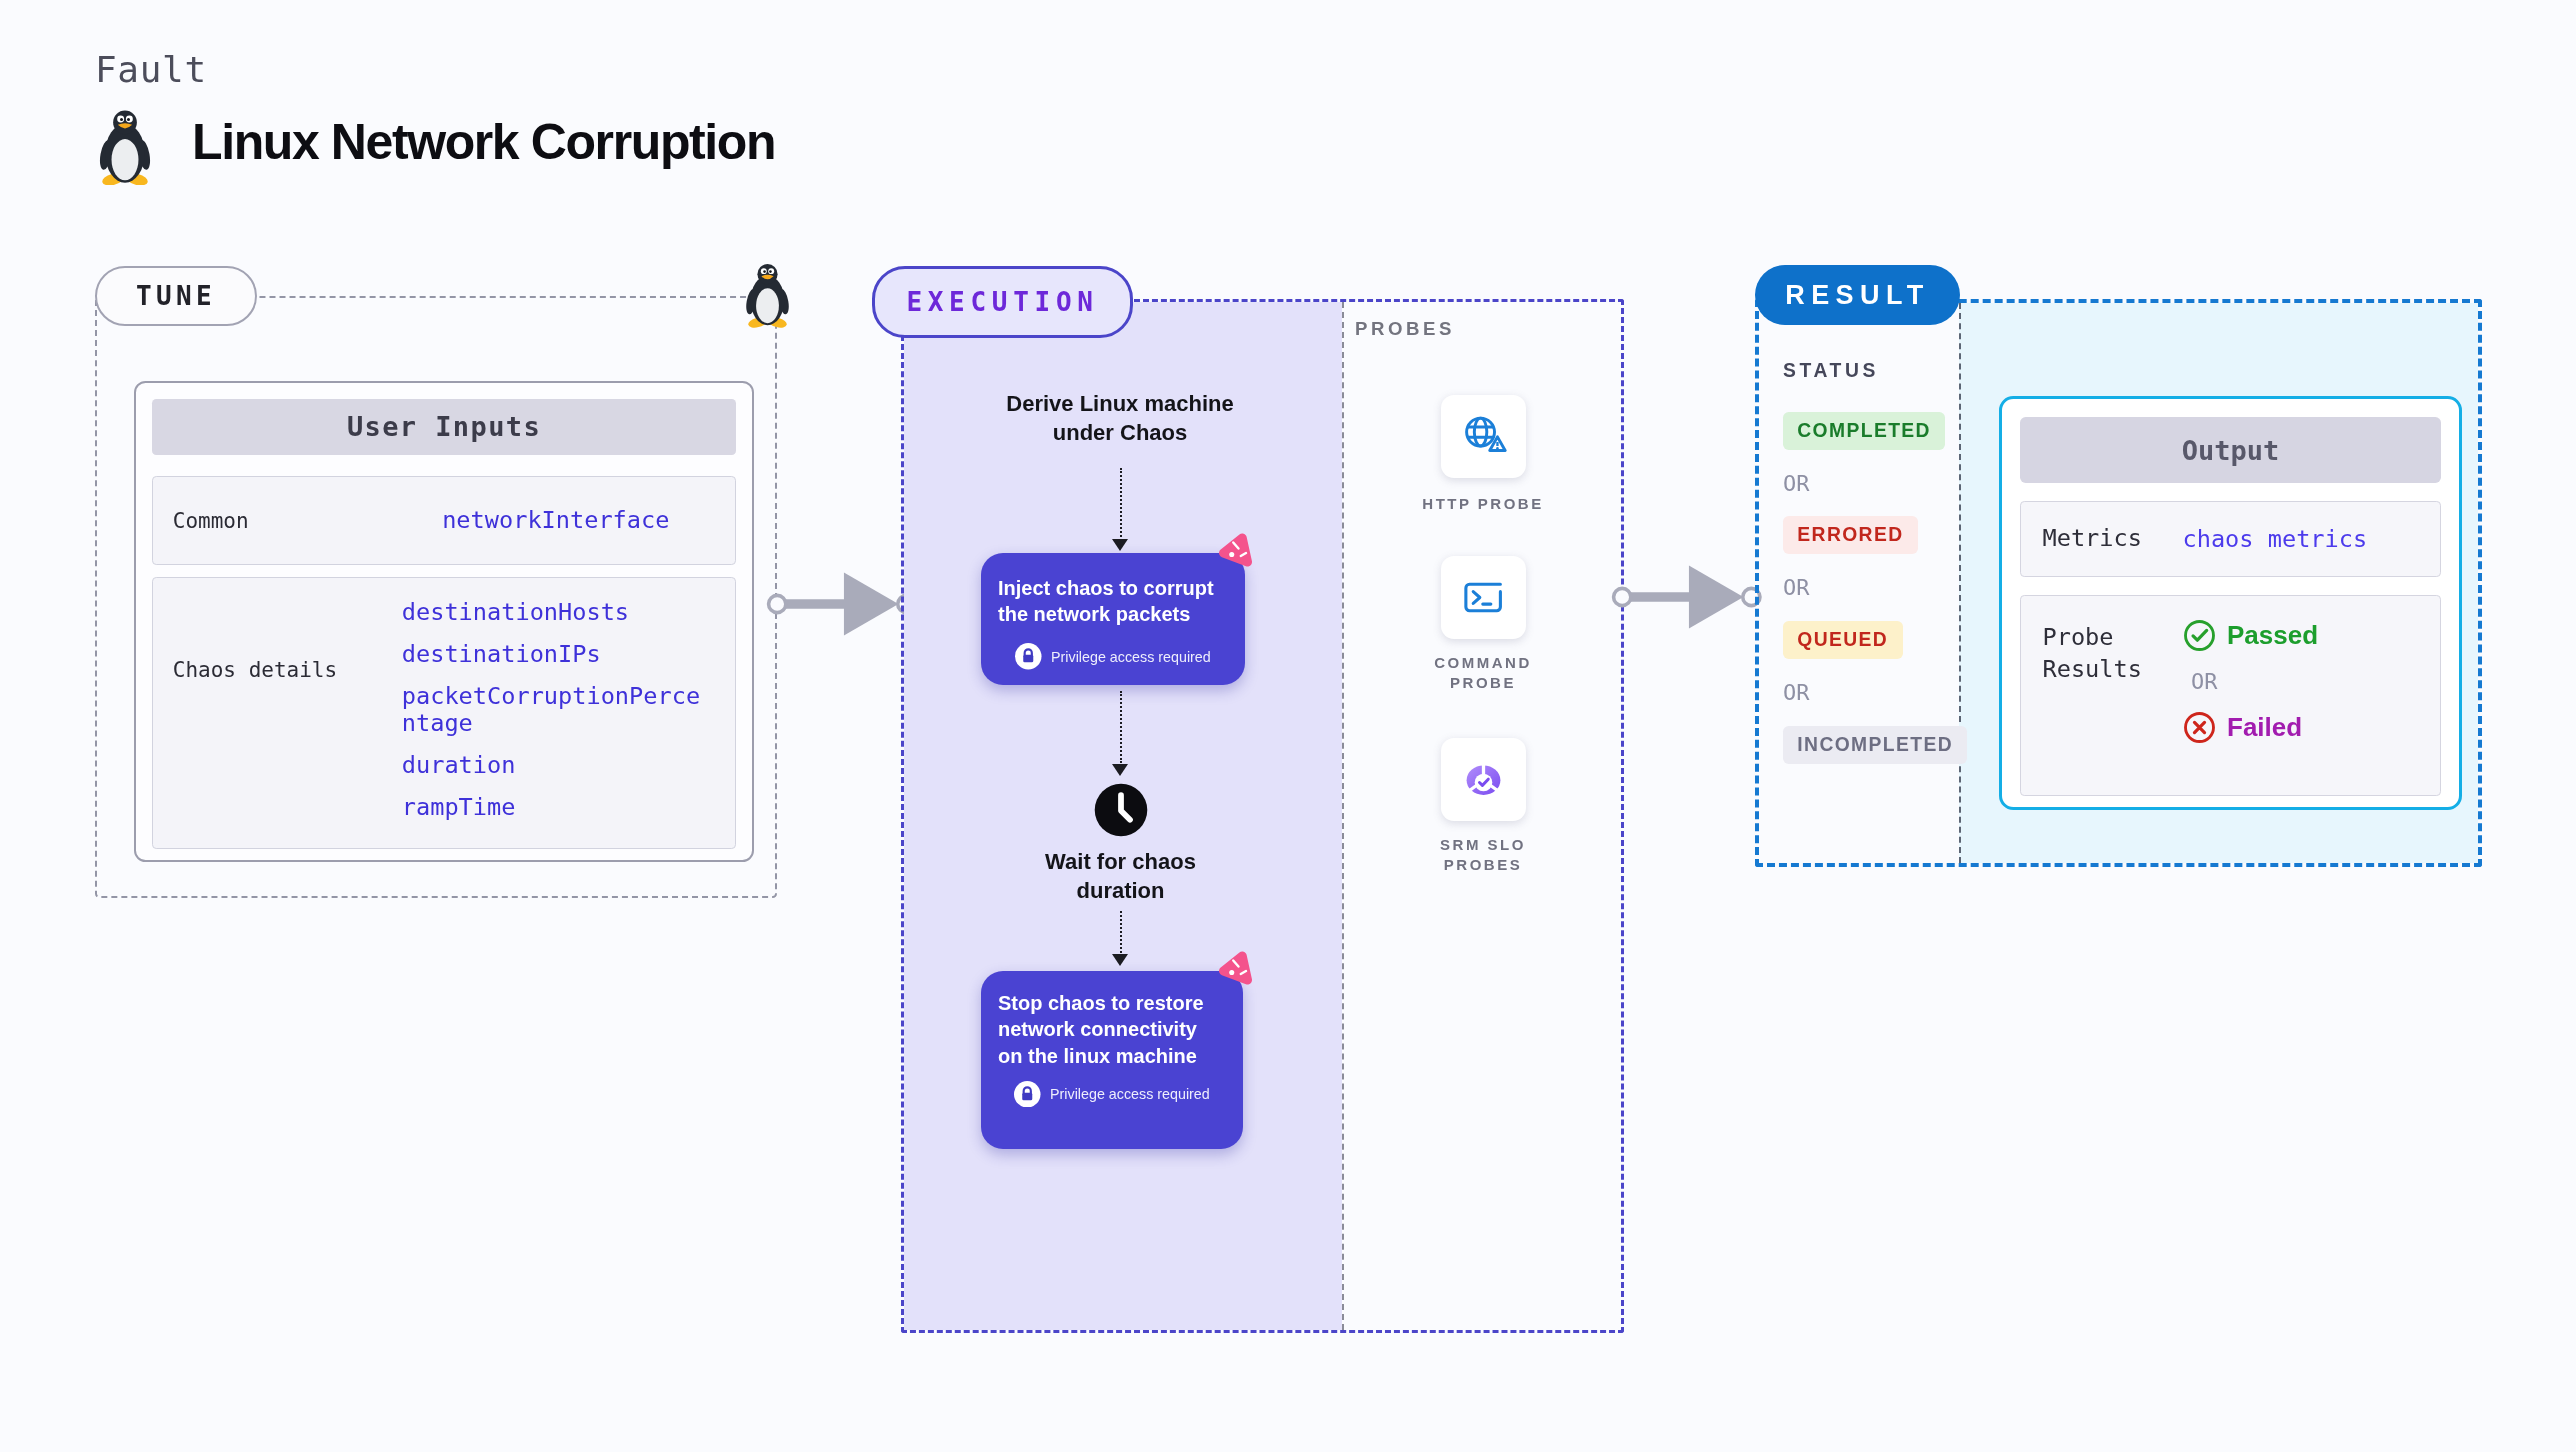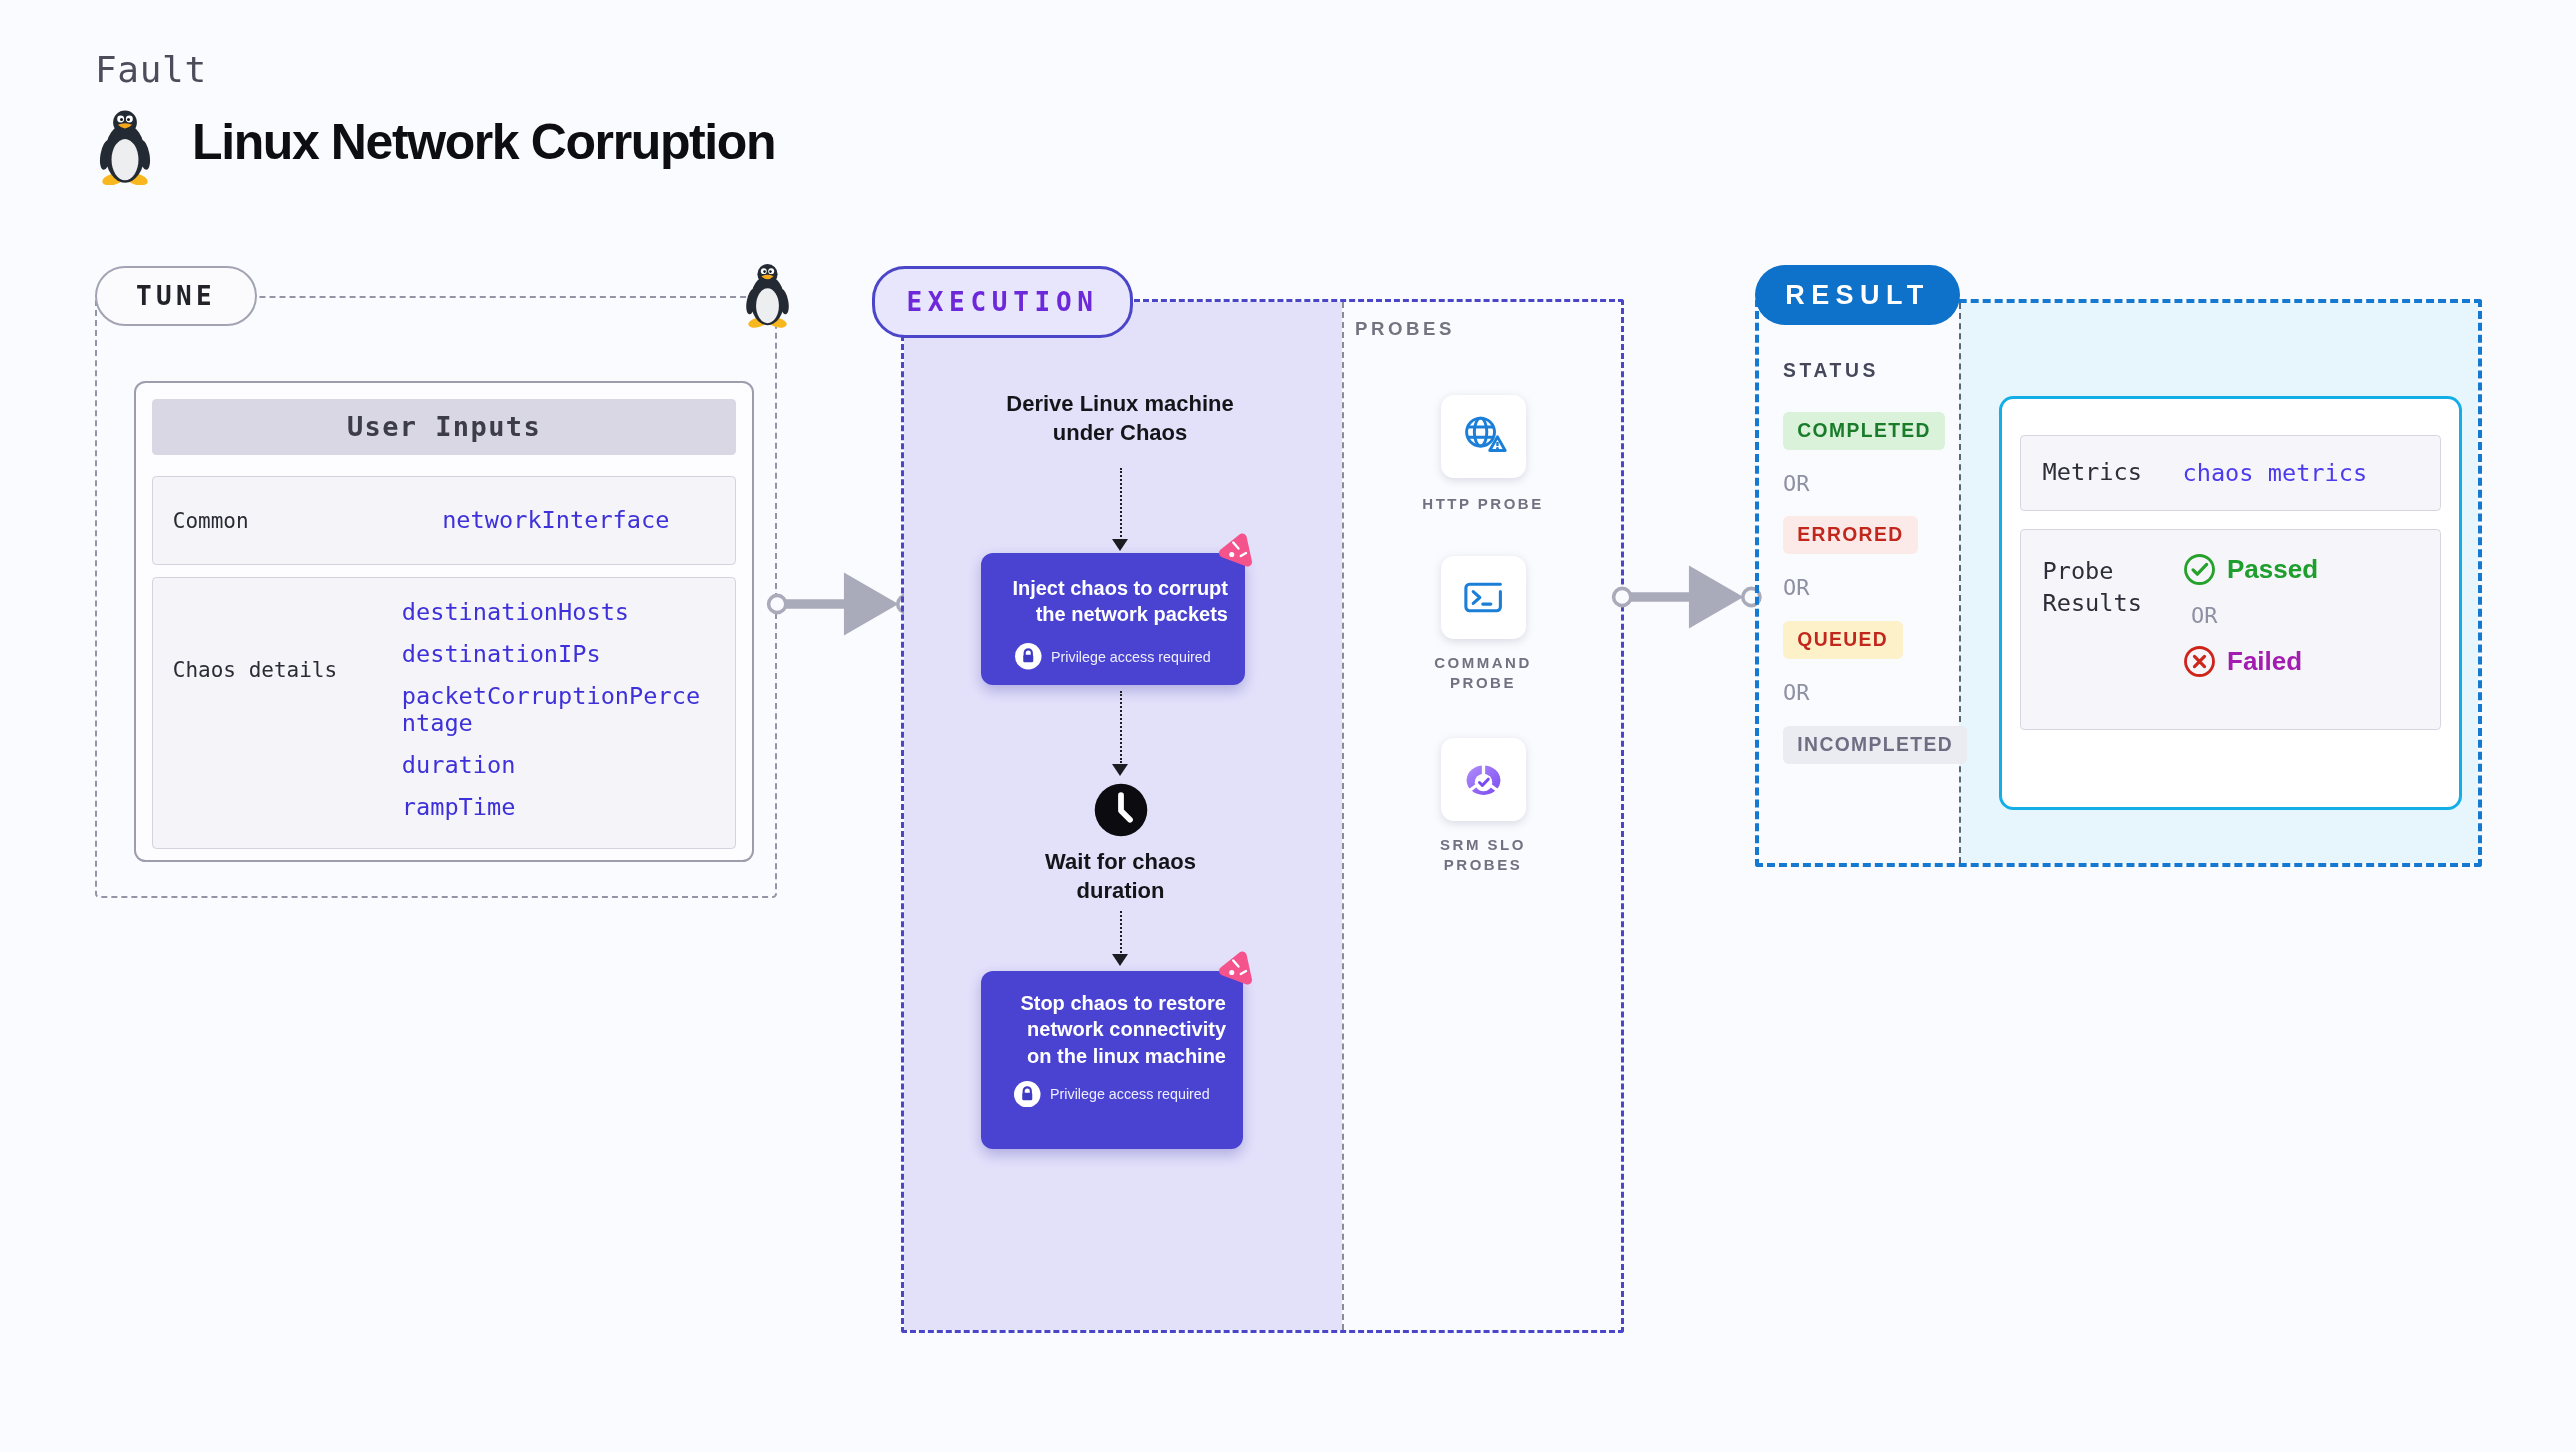--- a/index.html
+++ b/index.html
@@ -47,21 +47,21 @@
     color:#6d28d9;letter-spacing:5.7px;box-sizing:border-box;z-index:2;}
   .flow-text{font-size:22px;font-weight:700;line-height:29px;color:#141419;text-align:center;}
   .derive-label{left:991px;top:389px;width:258px;}
   .conn{width:0;border-left:2.1px dotted #1c1c22;}
   .conn1{left:1120px;top:468px;height:69px;}
   .conn2{left:1120px;top:691px;height:72px;}
   .conn3{left:1120px;top:911px;height:42px;}
   .conn-arrow{width:0;height:0;border-left:8.6px solid transparent;border-right:8.6px solid transparent;
     border-top:12px solid #1c1c22;}
   .ca1{left:1112px;top:539px;} .ca2{left:1112px;top:764px;} .ca3{left:1112px;top:954px;}
-  .chaos-box{background:#4a43d2;border-radius:12px;color:#ffffff;text-align:right;
+  .chaos-box{background:#4a43d2;border-radius:22px;color:#ffffff;text-align:left;
     box-shadow:0 5.7px 14.3px rgba(44,38,160,0.28);box-sizing:border-box;}
   .inject-box{left:981px;top:553px;width:264px;height:132px;padding-top:21.5px;}
   .stop-box{left:981px;top:971px;width:262px;height:178px;padding-top:18.6px;}
   .box-text{font-size:20px;font-weight:700;line-height:26.5px;padding:0 17px;}
   .lock-row{display:flex;align-items:center;justify-content:center;gap:9.3px;margin-top:15.8px;}
   .stop-box .lock-row{margin-top:11.5px;}
   .lock-svg{width:26.5px;height:26.5px;}
   .lock-label{font-size:14.3px;font-weight:400;color:#eeeefc;}
   .chaos-icon{width:39px;height:39px;z-index:3;}
   .chaos1{left:1216px;top:532px;} .chaos2{left:1216px;top:950px;}
@@ -292,20 +292,21 @@
   <div class="abs status-label">STATUS</div>
   <div class="abs status-badge sb-success">COMPLETED</div>
   <div class="abs or-label or1">OR</div>
   <div class="abs status-badge sb-error">ERRORED</div>
   <div class="abs or-label or2">OR</div>
   <div class="abs status-badge sb-warning">QUEUED</div>
   <div class="abs or-label or3">OR</div>
   <div class="abs status-badge sb-muted">INCOMPLETED</div>
 
   <div class="abs output-card">
+    <div class="out-header flexc">Output</div>
     <div class="out-row metrics-row">
       <div class="out-label">Metrics</div>
       <div class="metrics-value">chaos metrics</div>
     </div>
     <div class="out-row results-row">
       <div class="out-label">Probe Results</div>
       <div class="results-col">
         <div class="verdict-line">
           <svg class="verdict-icon" viewBox="0 0 46 46">
             <circle cx="23" cy="23" r="19.5" stroke="#27a02c" stroke-width="4" fill="none"></circle>

